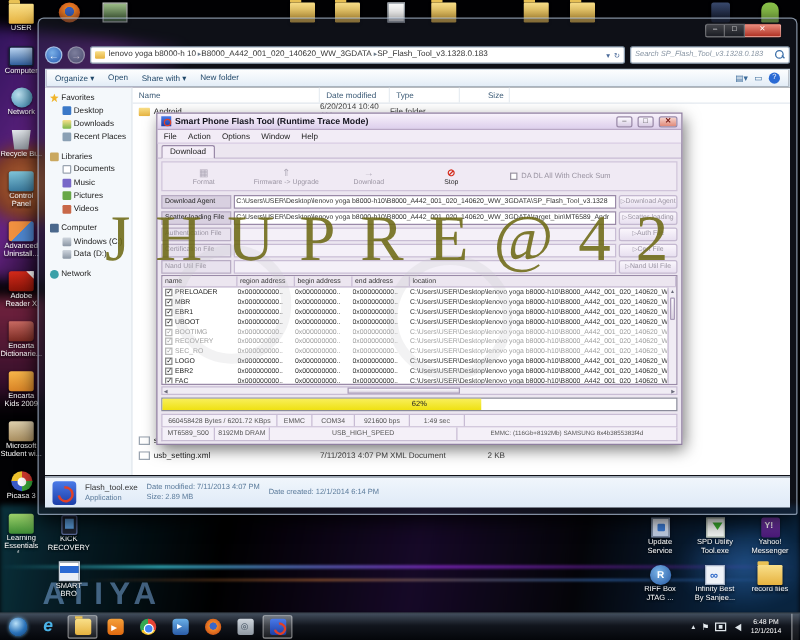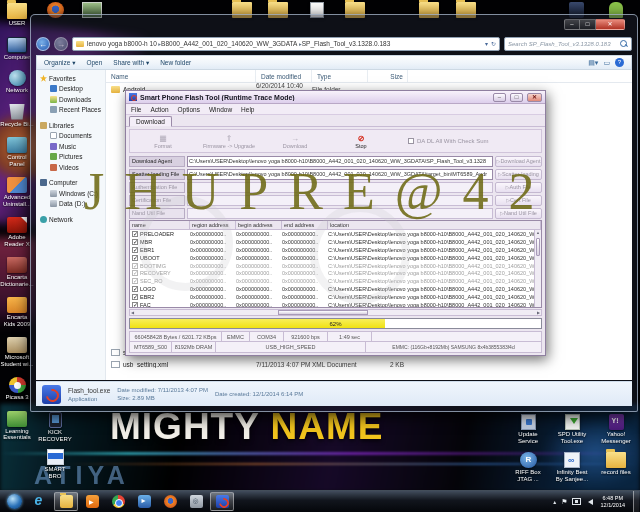--- a/index.html
+++ b/index.html
@@ -247,21 +247,20 @@
 <body>
 
 <div id="wall">
   <div class="streak" id="s1"></div>
   <div class="streak" id="s2"></div>
   <div class="streak" id="s3"></div>
   <div class="streak" id="s4"></div>
   <div class="streak" id="l1"></div>
   <div class="streak" id="l2"></div>
   <div class="streak" id="g1"></div>
-  <div class="mighty"><span class="w1">MIGHTY </span><span class="w2">NAME</span></div>
   <div class="atiya">ATIYA</div>
 </div>
 
 <div id="left-icons">
 
     <div class="dcell">
       <div class="dicon" data-kind="folder"></div>
       <div class="dlabel">USER</div>
     </div>
 

